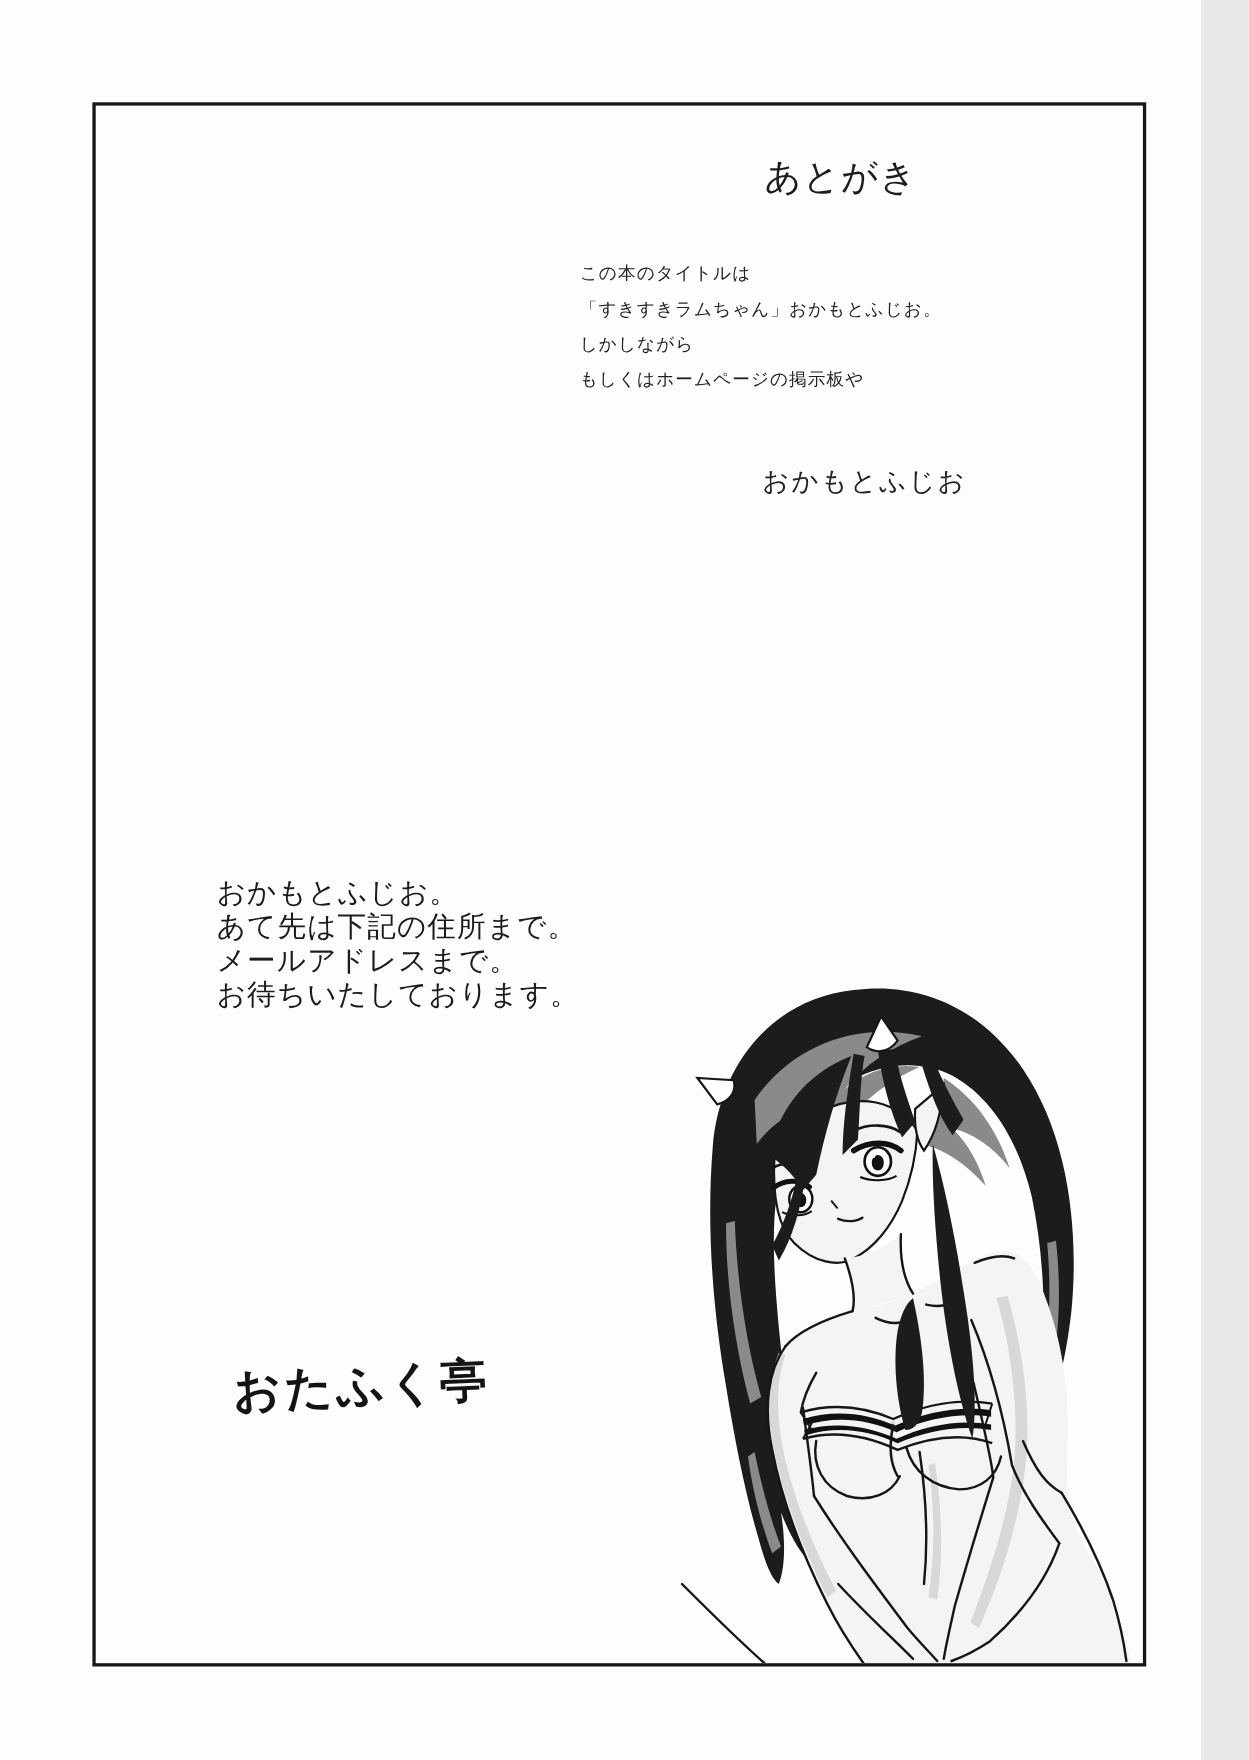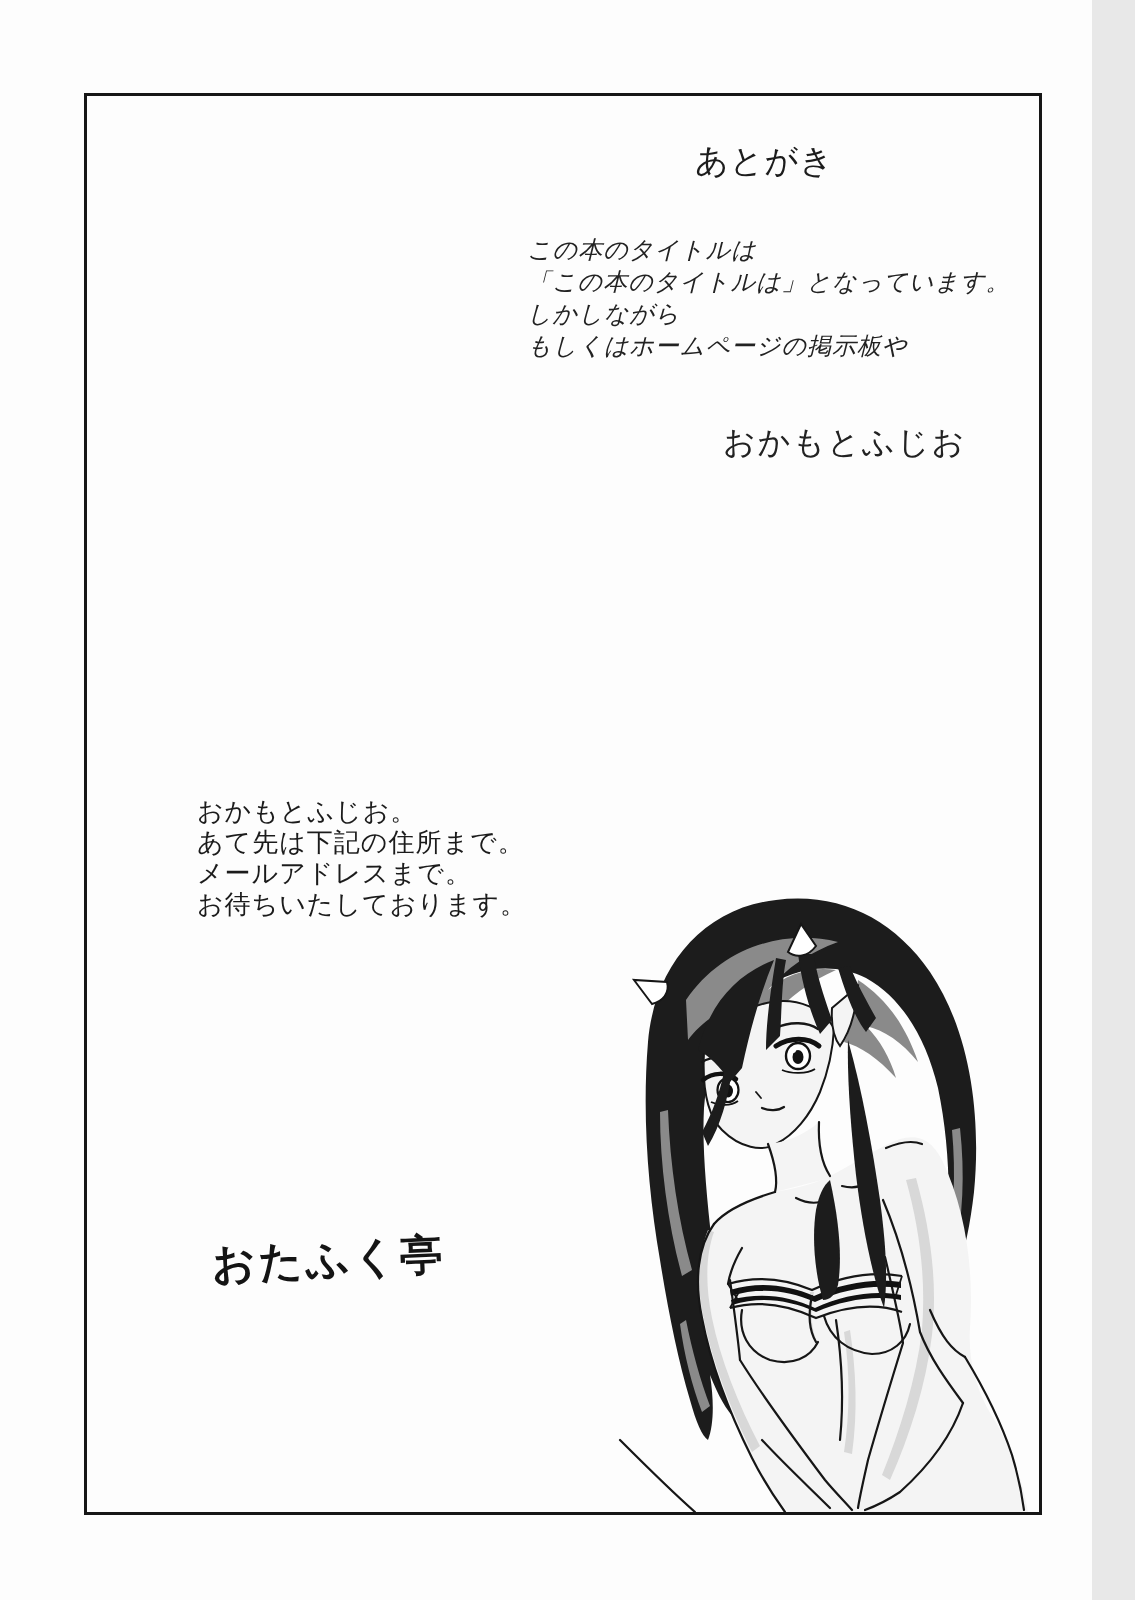--- a/index.html
+++ b/index.html
@@ -2,40 +2,40 @@
 <html><head>
 <meta charset="utf-8">
 <style>
   html,body{margin:0;padding:0;background:#e8e8e8;}
   #page{position:relative;width:1092px;height:1600px;background:#fdfdfd;overflow:hidden;
         font-family:"Liberation Sans",sans-serif;color:#1e1e1e;}
   #frame{position:absolute;left:84px;top:93px;width:958px;height:1422px;
          border:3px solid #161616;box-sizing:border-box;background:#fdfdfd;overflow:hidden;}
   .abs{position:absolute;}
   #title{left:608px;top:43px;font-size:33px;letter-spacing:1px;color:#1c1c1c;}
-  #afterword{left:440px;top:138px;font-size:24px;line-height:32px;letter-spacing:1px;color:#222;font-style:italic;}
-  #author-sig{left:636px;top:325px;font-size:32px;letter-spacing:2px;color:#222;}
+  #afterword{left:440px;top:138px;font-size:16px;line-height:32px;letter-spacing:1px;color:#222;}
+  #author-sig{left:606px;top:325px;font-size:24px;letter-spacing:2px;color:#222;}
   #feedback{left:110px;top:700px;font-size:26px;line-height:31px;letter-spacing:1px;
             font-family:"Liberation Serif",serif;color:#1b1b1b;}
   #circle-name{left:126px;top:1140px;font-size:43px;font-weight:900;letter-spacing:3px;
                transform:rotate(-2.5deg);transform-origin:left bottom;color:#141414;}
   #illustration{left:503px;top:784px;width:452px;height:632px;}
   .line{white-space:pre;}
 </style>
 </head>
 <body>
 
 <div id="page">
   <div id="frame">
 
     <div id="title" class="abs">あとがき</div>
 
     <div id="afterword" class="abs">
       <div class="line">この本のタイトルは</div>
-      <div class="line">「この本のタイトルは」となっています。</div>
+      <div class="line">「すきすきラムちゃん」おかもとふじお。</div>
       <div class="line">しかしながら</div>
       <div class="line">もしくはホームページの掲示板や</div>
     </div>
 
     <div id="author-sig" class="abs">おかもとふじお</div>
 
     <div id="feedback" class="abs">
       <div class="line">おかもとふじお。</div>
       <div class="line">あて先は下記の住所まで。</div>
       <div class="line">メールアドレスまで。</div>

